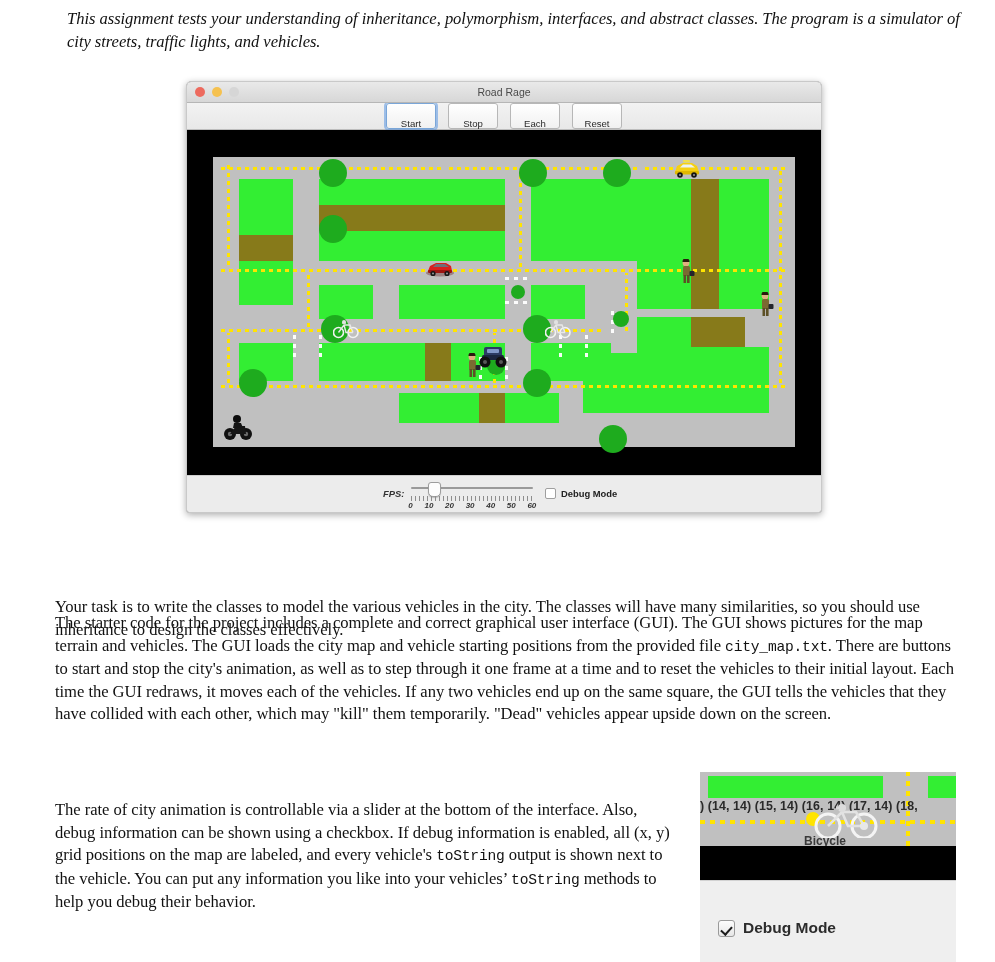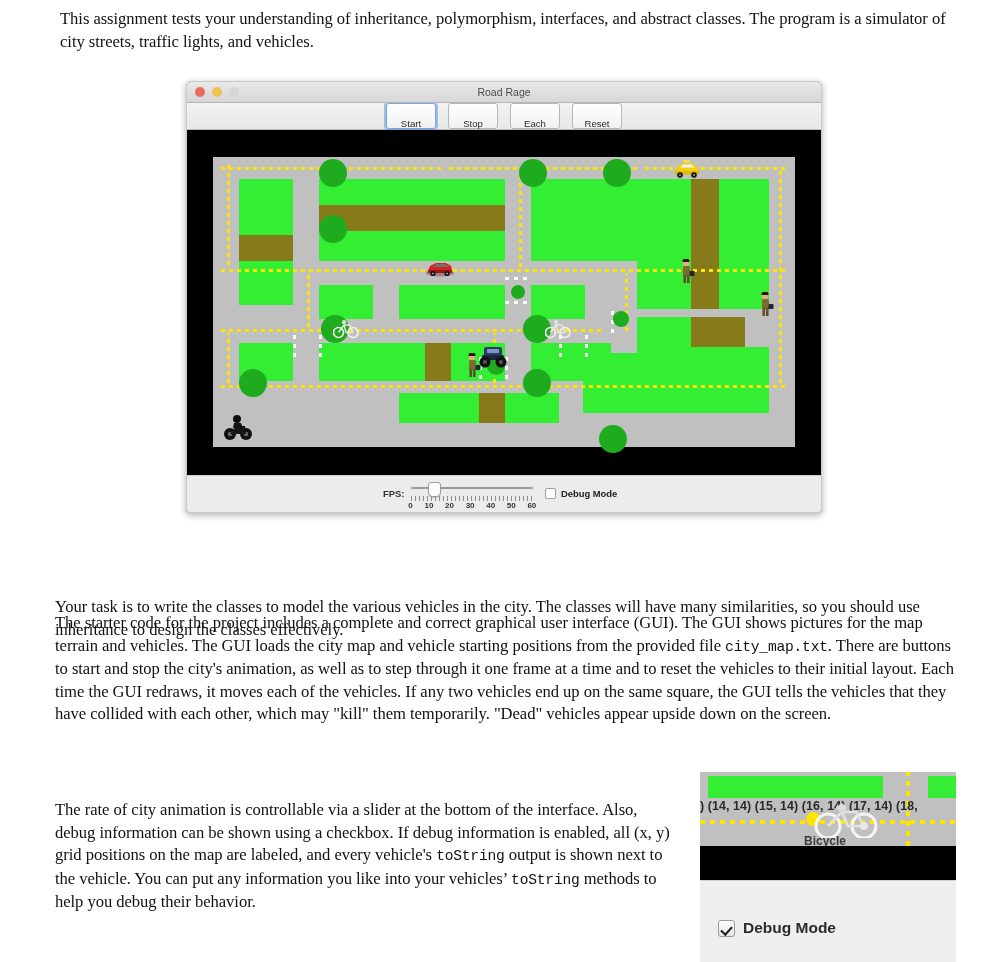--- a/index.html
+++ b/index.html
@@ -31,21 +31,21 @@
     color: #111111;
     text-align: left;
     letter-spacing: -0.05px;
   }
   .mono {
     font-family: "Liberation Mono", "DejaVu Sans Mono", monospace;
     font-size: 14.6px;
     letter-spacing: -0.2px;
   }
 
-  #para-intro  { left: 60px;  top: 8px;   width: 900px; }
+  #para-intro  { left: 67px;  top: 8px;   width: 900px; font-style: italic; }
   #para-task   { left: 55px;  top: 596px; width: 900px; }
   #para-starter{ left: 55px;  top: 612px; width: 900px; }
   #para-rate   { left: 55px;  top: 799px; width: 625px; }
 
   
   .app-window {
     position: absolute;
     left: 186px;
     top: 81px;
     width: 634px;
@@ -159,20 +159,21 @@
     background: #ececec;
     border-top: 1px solid #cfcfcf;
   }
   .fps-wrap {
     position: absolute;
     left: 196px;
     top: 4px;
     display: flex;
     align-items: flex-start;
     gap: 7px;
+    font-style: italic;
   }
   .fps-label {
     font-size: 9.4px;
     color: #333;
     margin-top: 8px;
     font-weight: bold;
     font-family: "Liberation Sans", "DejaVu Sans", sans-serif;
   }
   .slider { position: relative; width: 122px; }
   .slider-track {

